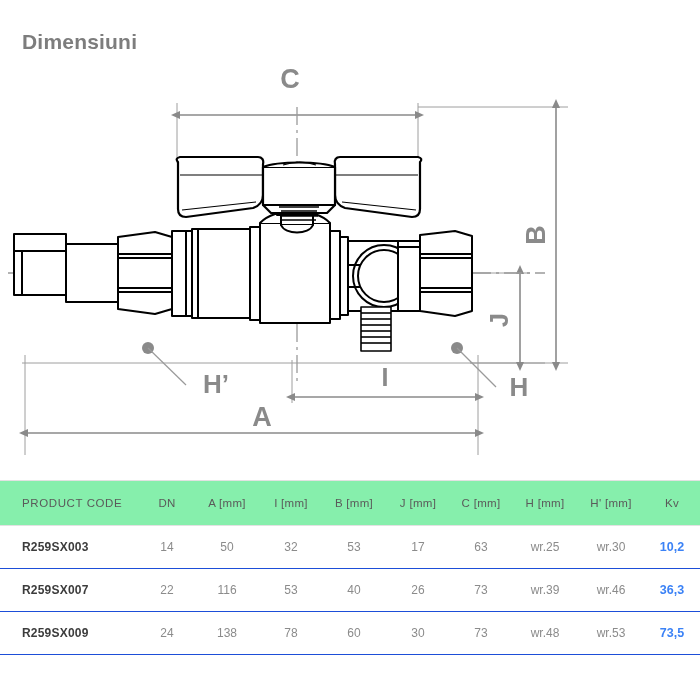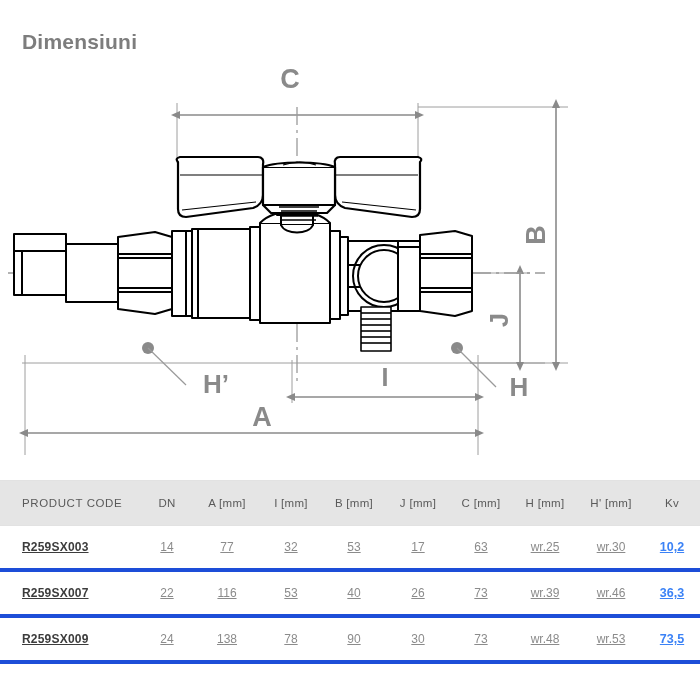--- a/index.html
+++ b/index.html
@@ -30,43 +30,42 @@
   .table-wrap{
     position:absolute;left:0;top:480px;width:700px;
   }
   table.spec{
     border-collapse:collapse;
     width:700px;
     table-layout:fixed;
     font-size:11.5px;
   }
   table.spec thead th{
-    background:#e5e5e5;
+    background:#86efac;
     border-top:1px solid #e2e2e2;
     border-bottom:1px solid #e2e2e2;
     color:#5a5a5a;
     font-weight:normal;
     height:44px;
     padding:0;
     text-align:center;
     letter-spacing:.3px;
     font-size:11.5px;
     margin-left:48px;
   }
   table.spec thead th.code{
     text-align:left;padding-left:22px;letter-spacing:.6px;
   }
   table.spec tbody td{
-    border-bottom:4px solid #1d4ed8;
+    border-bottom:1px solid #1d4ed8;
     height:42px;
     padding:0;
     text-align:center;
     color:#8b8b8b;
     font-size:12px;
-    text-decoration:underline;
   }
   table.spec tbody td.code{
     text-align:left;padding-left:22px;
     color:#3c3c3c;font-weight:bold;font-size:12px;letter-spacing:.2px;
   }
   table.spec tbody td.kv{
     color:#3b82f6;font-weight:bold;font-size:12.5px;
   }
 </style>
 </head>
@@ -267,21 +266,21 @@
           <th>C [mm]</th>
           <th>H [mm]</th>
           <th>H' [mm]</th>
           <th>Kv</th>
         </tr>
       </thead>
       <tbody>
         <tr>
           <td class="code">R259SX003</td>
           <td>14</td>
-          <td>77</td>
+          <td>50</td>
           <td>32</td>
           <td>53</td>
           <td>17</td>
           <td>63</td>
           <td>wr.25</td>
           <td>wr.30</td>
           <td class="kv">10,2</td>
         </tr>
         <tr>
           <td class="code">R259SX007</td>
@@ -293,21 +292,21 @@
           <td>73</td>
           <td>wr.39</td>
           <td>wr.46</td>
           <td class="kv">36,3</td>
         </tr>
         <tr>
           <td class="code">R259SX009</td>
           <td>24</td>
           <td>138</td>
           <td>78</td>
-          <td>90</td>
+          <td>60</td>
           <td>30</td>
           <td>73</td>
           <td>wr.48</td>
           <td>wr.53</td>
           <td class="kv">73,5</td>
         </tr>
       </tbody>
     </table>
   </div>
 

